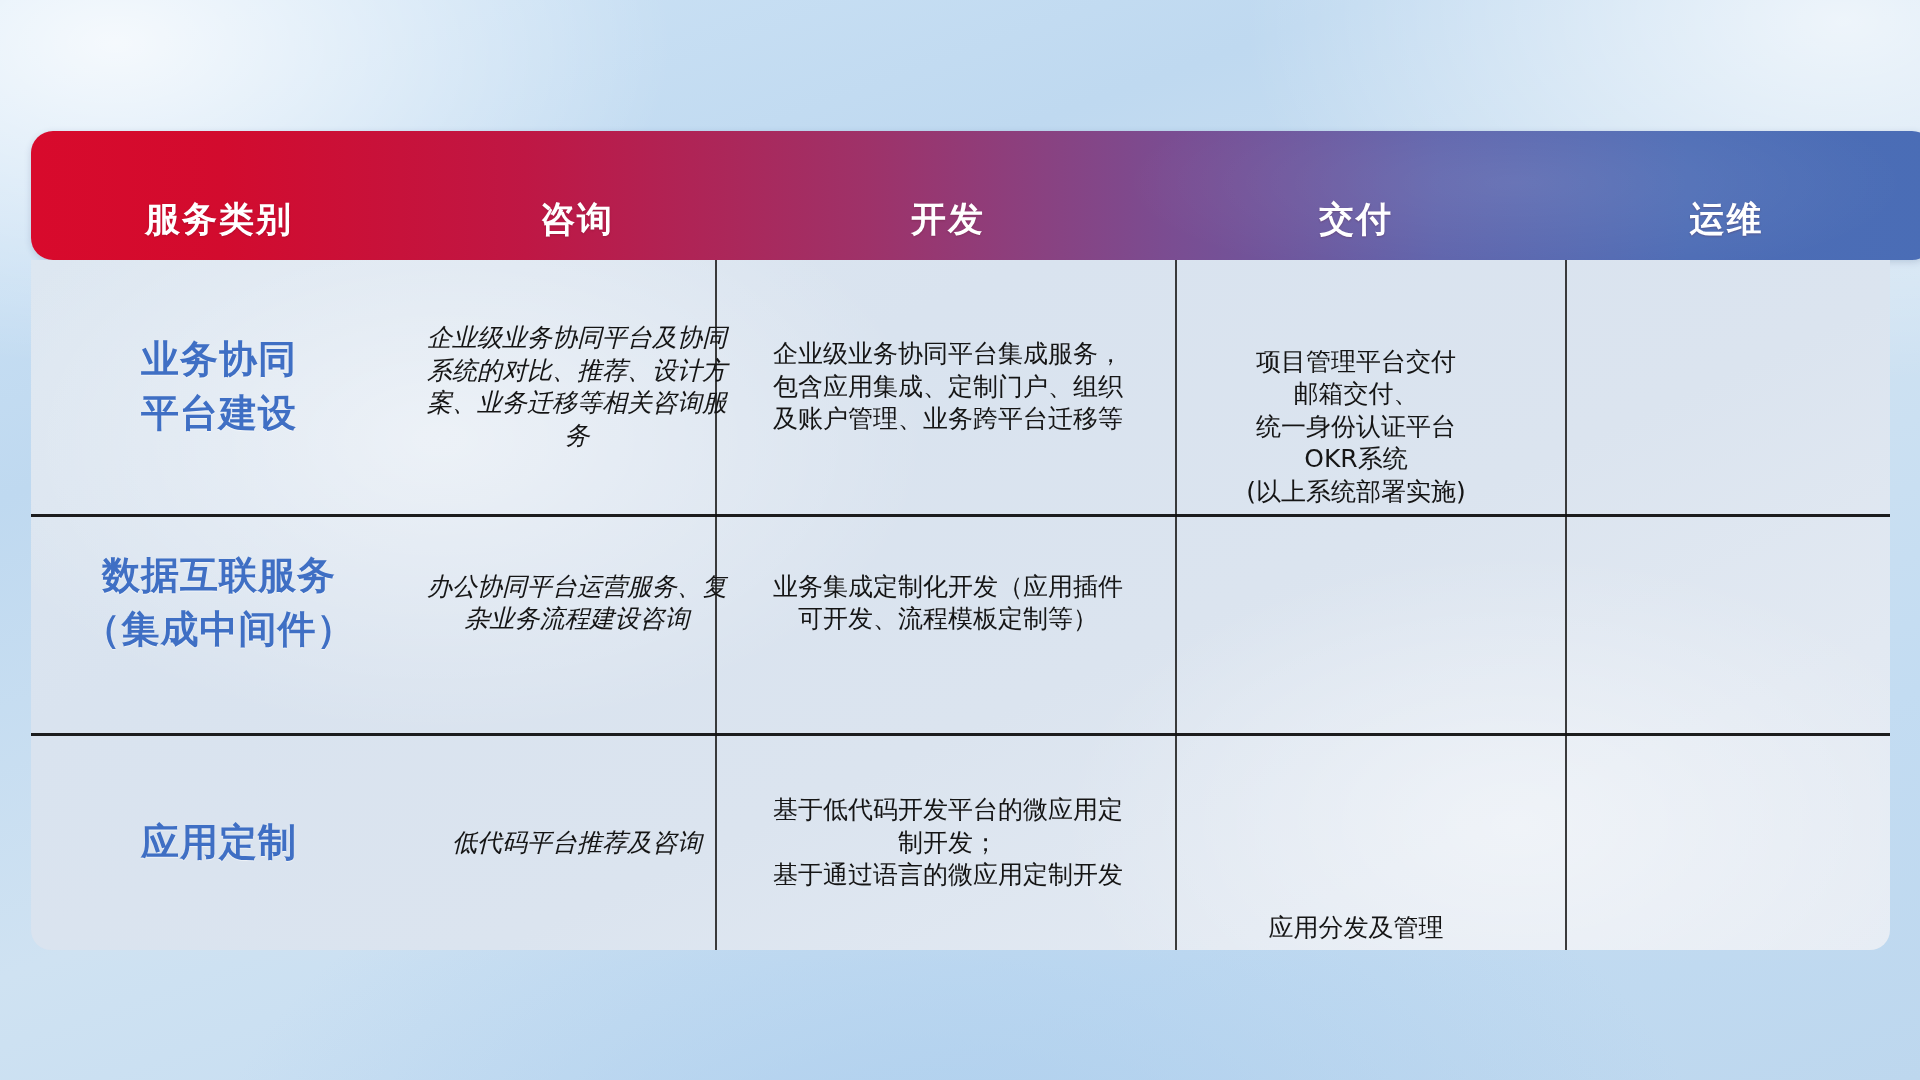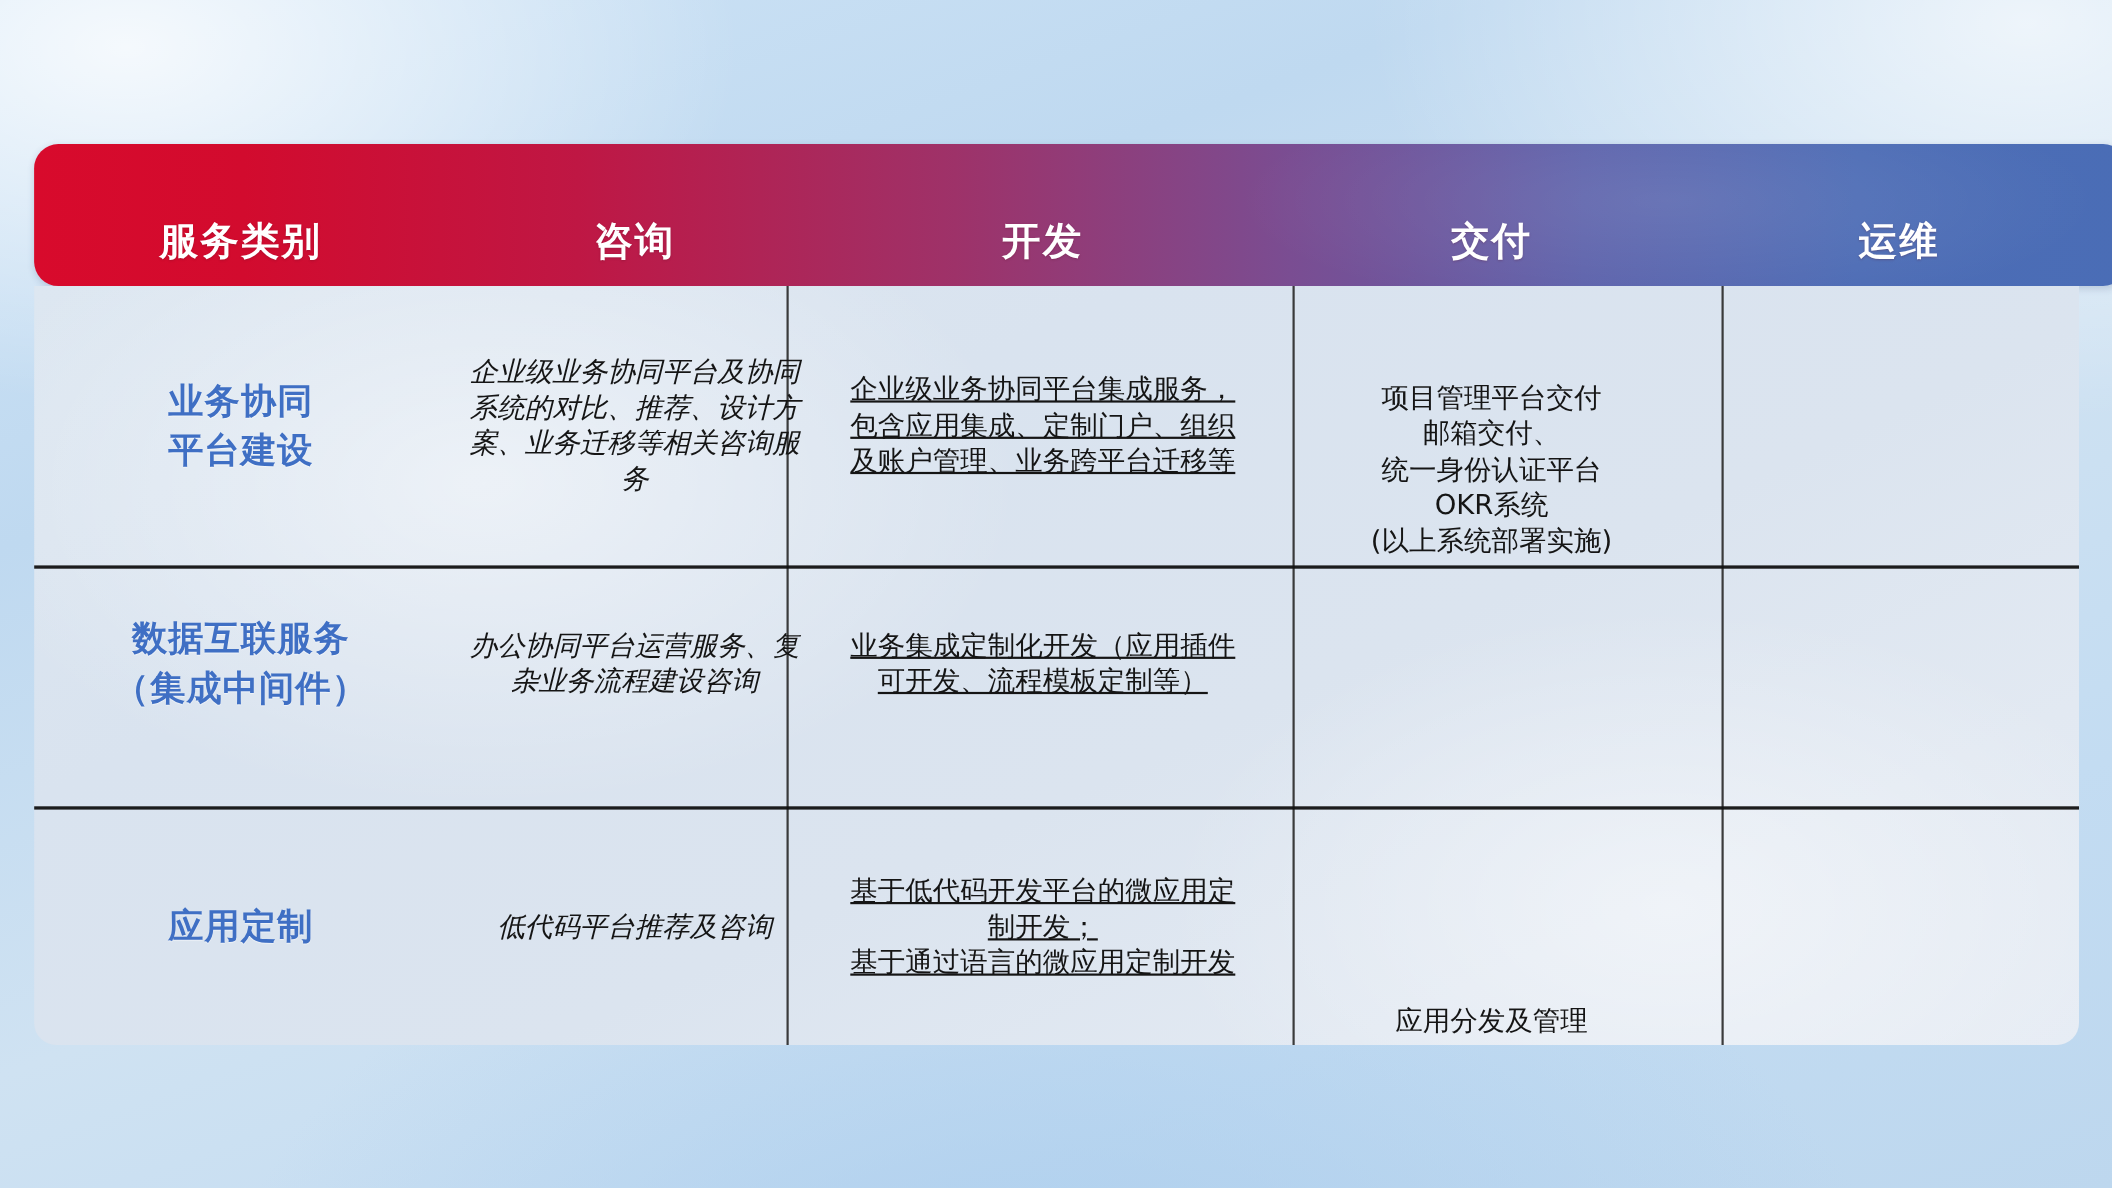--- a/index.html
+++ b/index.html
@@ -65,26 +65,26 @@
   .hline{position:absolute;left:0;right:0;height:3px;background:#111;opacity:.95;}
 
   .row{position:absolute;left:0;right:0;display:flex;}
   .cell{
     display:flex;align-items:center;justify-content:center;
     text-align:center;color:#151515;font-size:25px;line-height:1.30;
     padding:6px 16px;box-sizing:border-box;
   }
   .c0{width:376px;}
   .c1{width:340px;font-style:italic;}
-  .c2{width:402px;text-decoration:underline;}
+  .c2{width:402px;}
   .c3{width:414px;align-items:flex-end;}
   .c4{width:327px;}
 
   .cat{
-    color:#3f6fc4;font-weight:bold;font-size:32px;line-height:1.42;
+    color:#3f6fc4;font-weight:bold;font-size:38px;line-height:1.42;
     letter-spacing:1px;text-shadow:0 1px 1px rgba(255,255,255,.55);
   }
   .r1{top:0;height:254px;}
   .r2{top:257px;height:172px;}
   .r3{top:476px;height:214px;}
 </style>
 </head>
 <body>
 
 <div id="stage">

